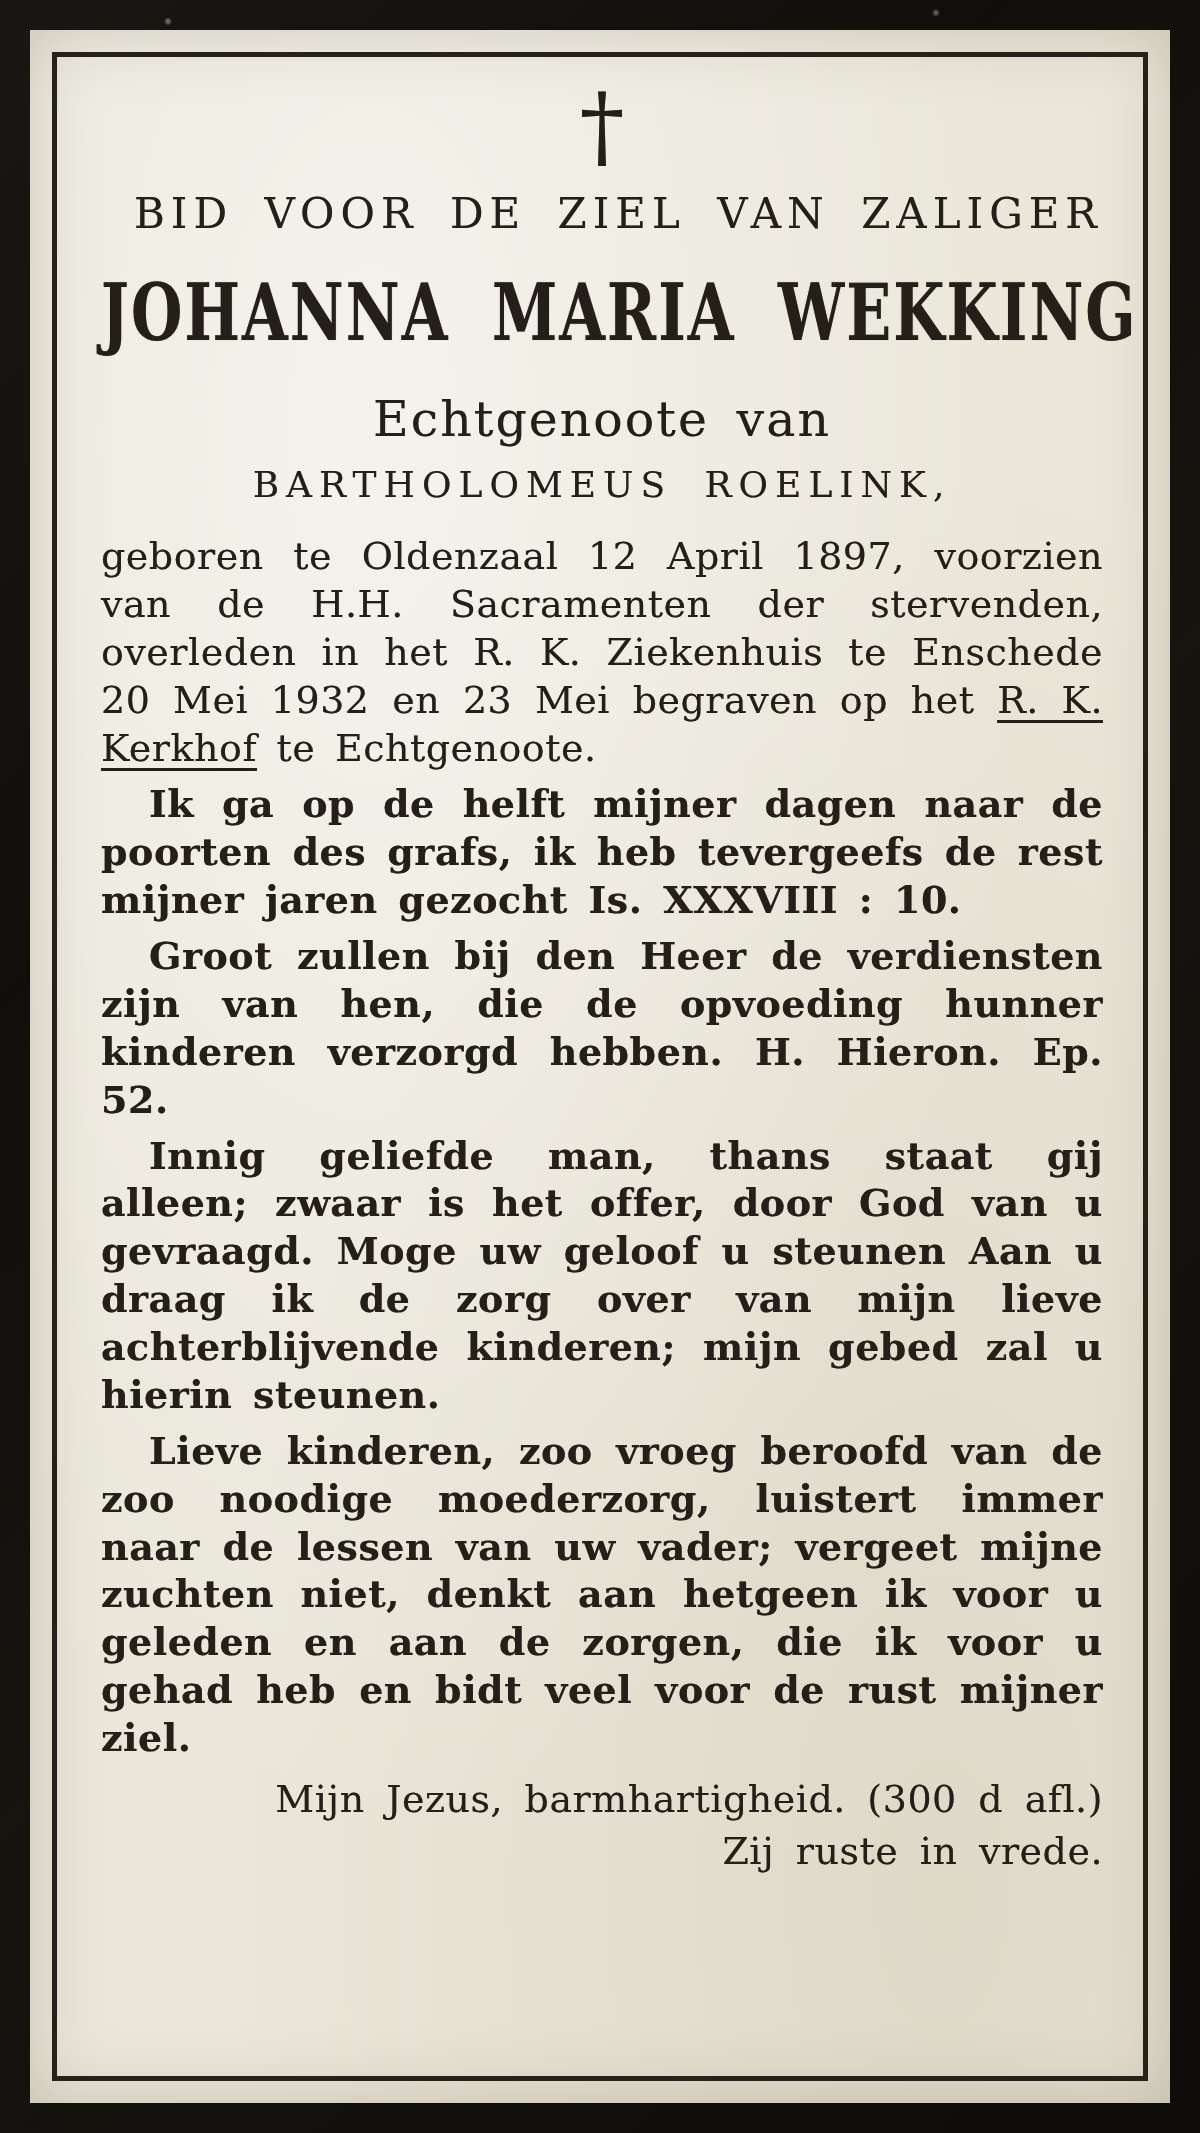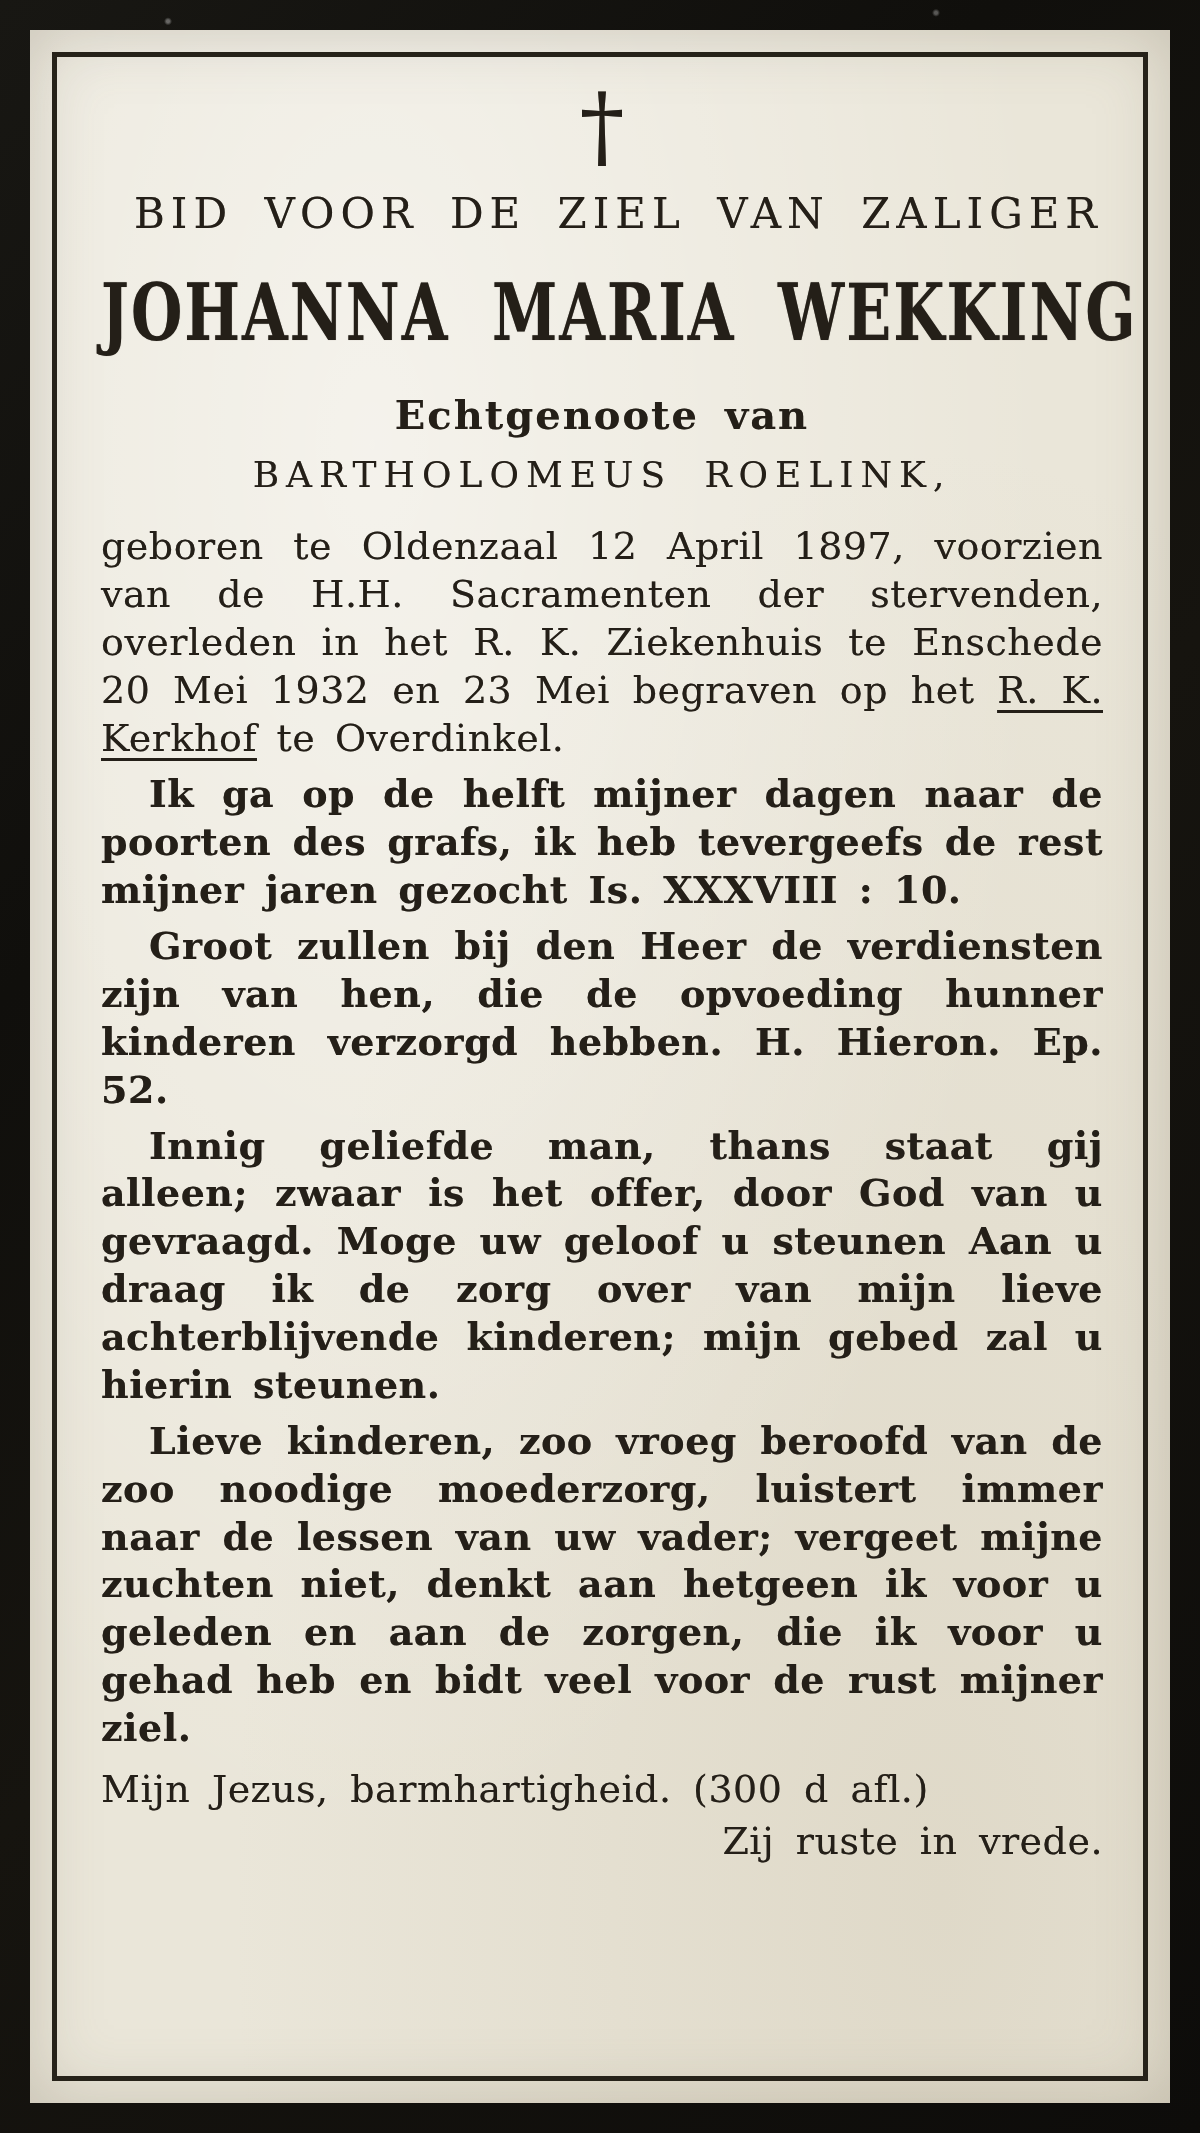--- a/index.html
+++ b/index.html
@@ -57,24 +57,23 @@
     font-weight:700;
     letter-spacing:2px;
     word-spacing:20px;
     transform:scaleY(1.32);
     transform-origin:center;
     white-space:nowrap;
   }
   .relation{
     margin-top:44px;
     text-align:center;
-    font-size:40px;
+    font-size:49px;
     letter-spacing:2px;
     word-spacing:10px;
-    font-weight:bold;
   }
   .spouse{
     margin-top:16px;
     text-align:center;
     font-size:36px;
     letter-spacing:7px;
     word-spacing:14px;
     white-space:nowrap;
   }
   .body-text{ font-size:38px; line-height:1.26; }
@@ -88,21 +87,21 @@
   .para{
     margin:8px 0 0 0;
     text-align:justify;
     text-indent:48px;
     word-spacing:7px;
     letter-spacing:.5px;
     font-weight:bold;
   }
   .indulgence{
     margin:14px 0 0 0;
-    text-align:left;
+    text-align:right;
     word-spacing:9px;
     letter-spacing:.5px;
   }
   .closing{
     margin:4px 0 0 0;
     text-align:right;
     word-spacing:9px;
     letter-spacing:.5px;
   }
 </style>
@@ -117,21 +116,21 @@
         <div class="cross">†</div>
 
         <div class="header">BID VOOR DE ZIEL VAN ZALIGER</div>
 
         <div class="name">JOHANNA MARIA WEKKING</div>
 
         <div class="relation">Echtgenoote van</div>
 
         <div class="spouse">BARTHOLOMEUS ROELINK,</div>
 
-        <p class="bio body-text"><span>geboren te Oldenzaal 12 April 1897, voorzien van de H.H. Sacramenten der stervenden, overleden in het R. K. Ziekenhuis te Enschede 20 Mei 1932 en 23 Mei begraven op het </span><span class="u">R. K. Kerkhof</span><span> te Overdinkel.</span></p>
+        <p class="bio body-text"><span>geboren te Oldenzaal 12 April 1897, voorzien van de H.H. Sacramenten der stervenden, overleden in het R. K. Ziekenhuis te Enschede 20 Mei 1932 en 23 Mei begraven op het </span><span class="u">R. K. Kerkhof</span><span> te Echtgenoote.</span></p>
 
         <p class="para body-text">Ik ga op de helft mijner dagen naar de poorten des grafs, ik heb tevergeefs de rest mijner jaren gezocht  Is. XXXVIII : 10.</p>
 
         <p class="para body-text">Groot zullen bij den Heer de verdiensten zijn van hen, die de opvoeding hunner kinderen verzorgd hebben. H. Hieron. Ep. 52.</p>
 
 
         <p class="para body-text">Innig geliefde man, thans staat gij alleen; zwaar is het offer, door God van u gevraagd.  Moge uw geloof u steunen  Aan u draag ik de zorg over van mijn lieve achterblijvende kinderen; mijn gebed zal u hierin steunen.</p>
 
         <p class="para body-text">Lieve kinderen, zoo vroeg beroofd van de zoo noodige moederzorg, luistert immer naar de lessen van uw vader; vergeet mijne zuchten niet, denkt aan hetgeen ik voor u geleden en aan de zorgen, die ik voor u gehad heb en bidt veel voor de rust mijner ziel.</p>
 

